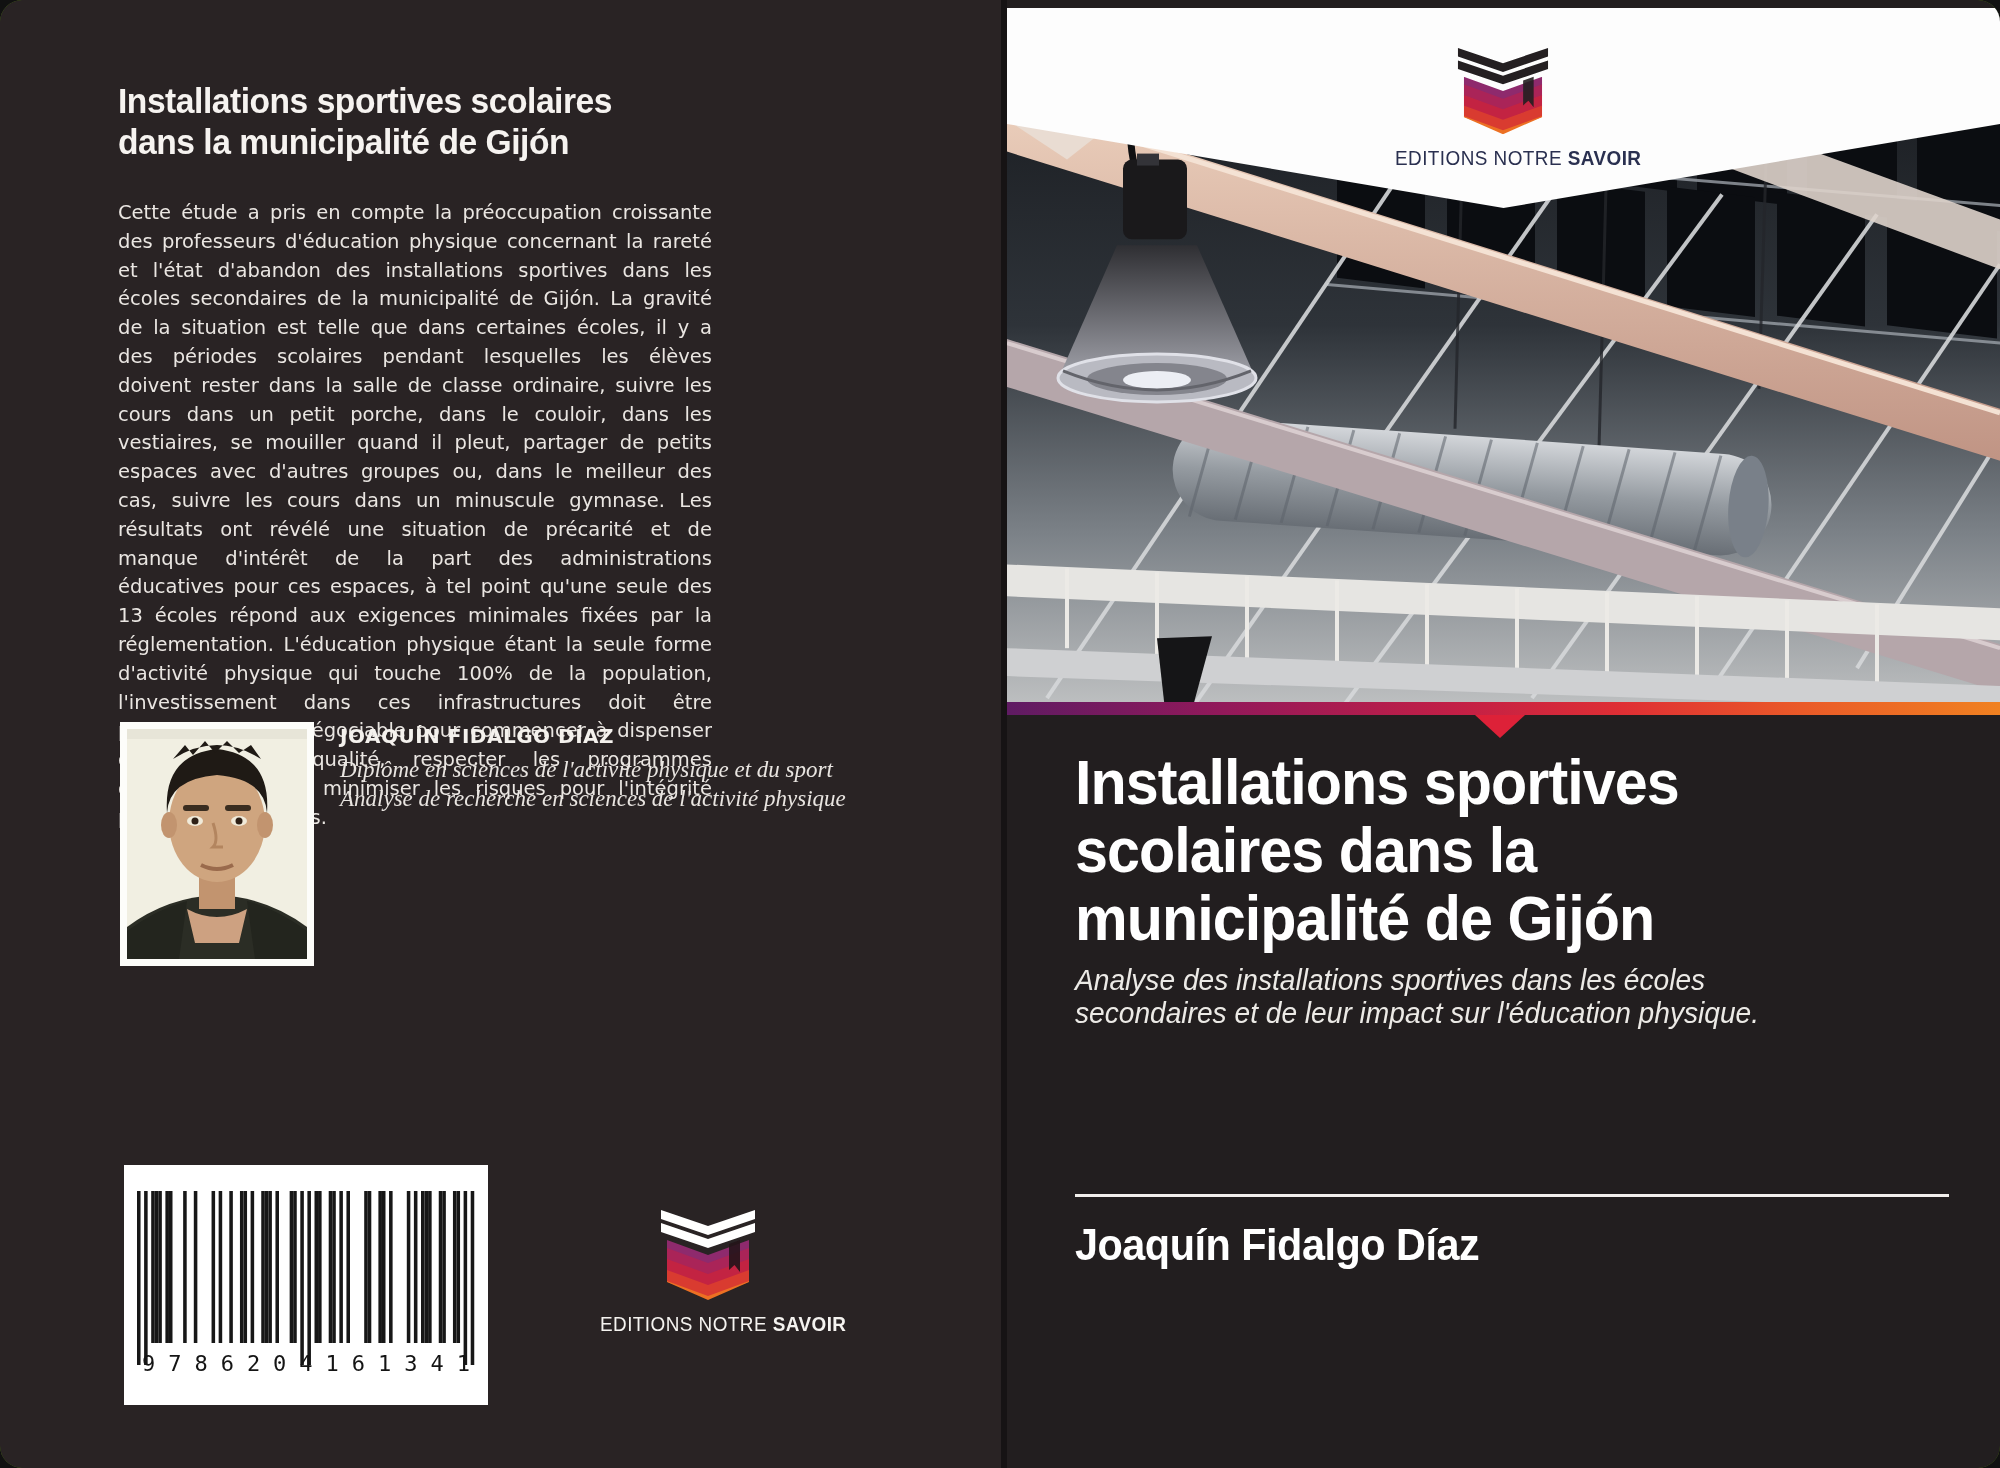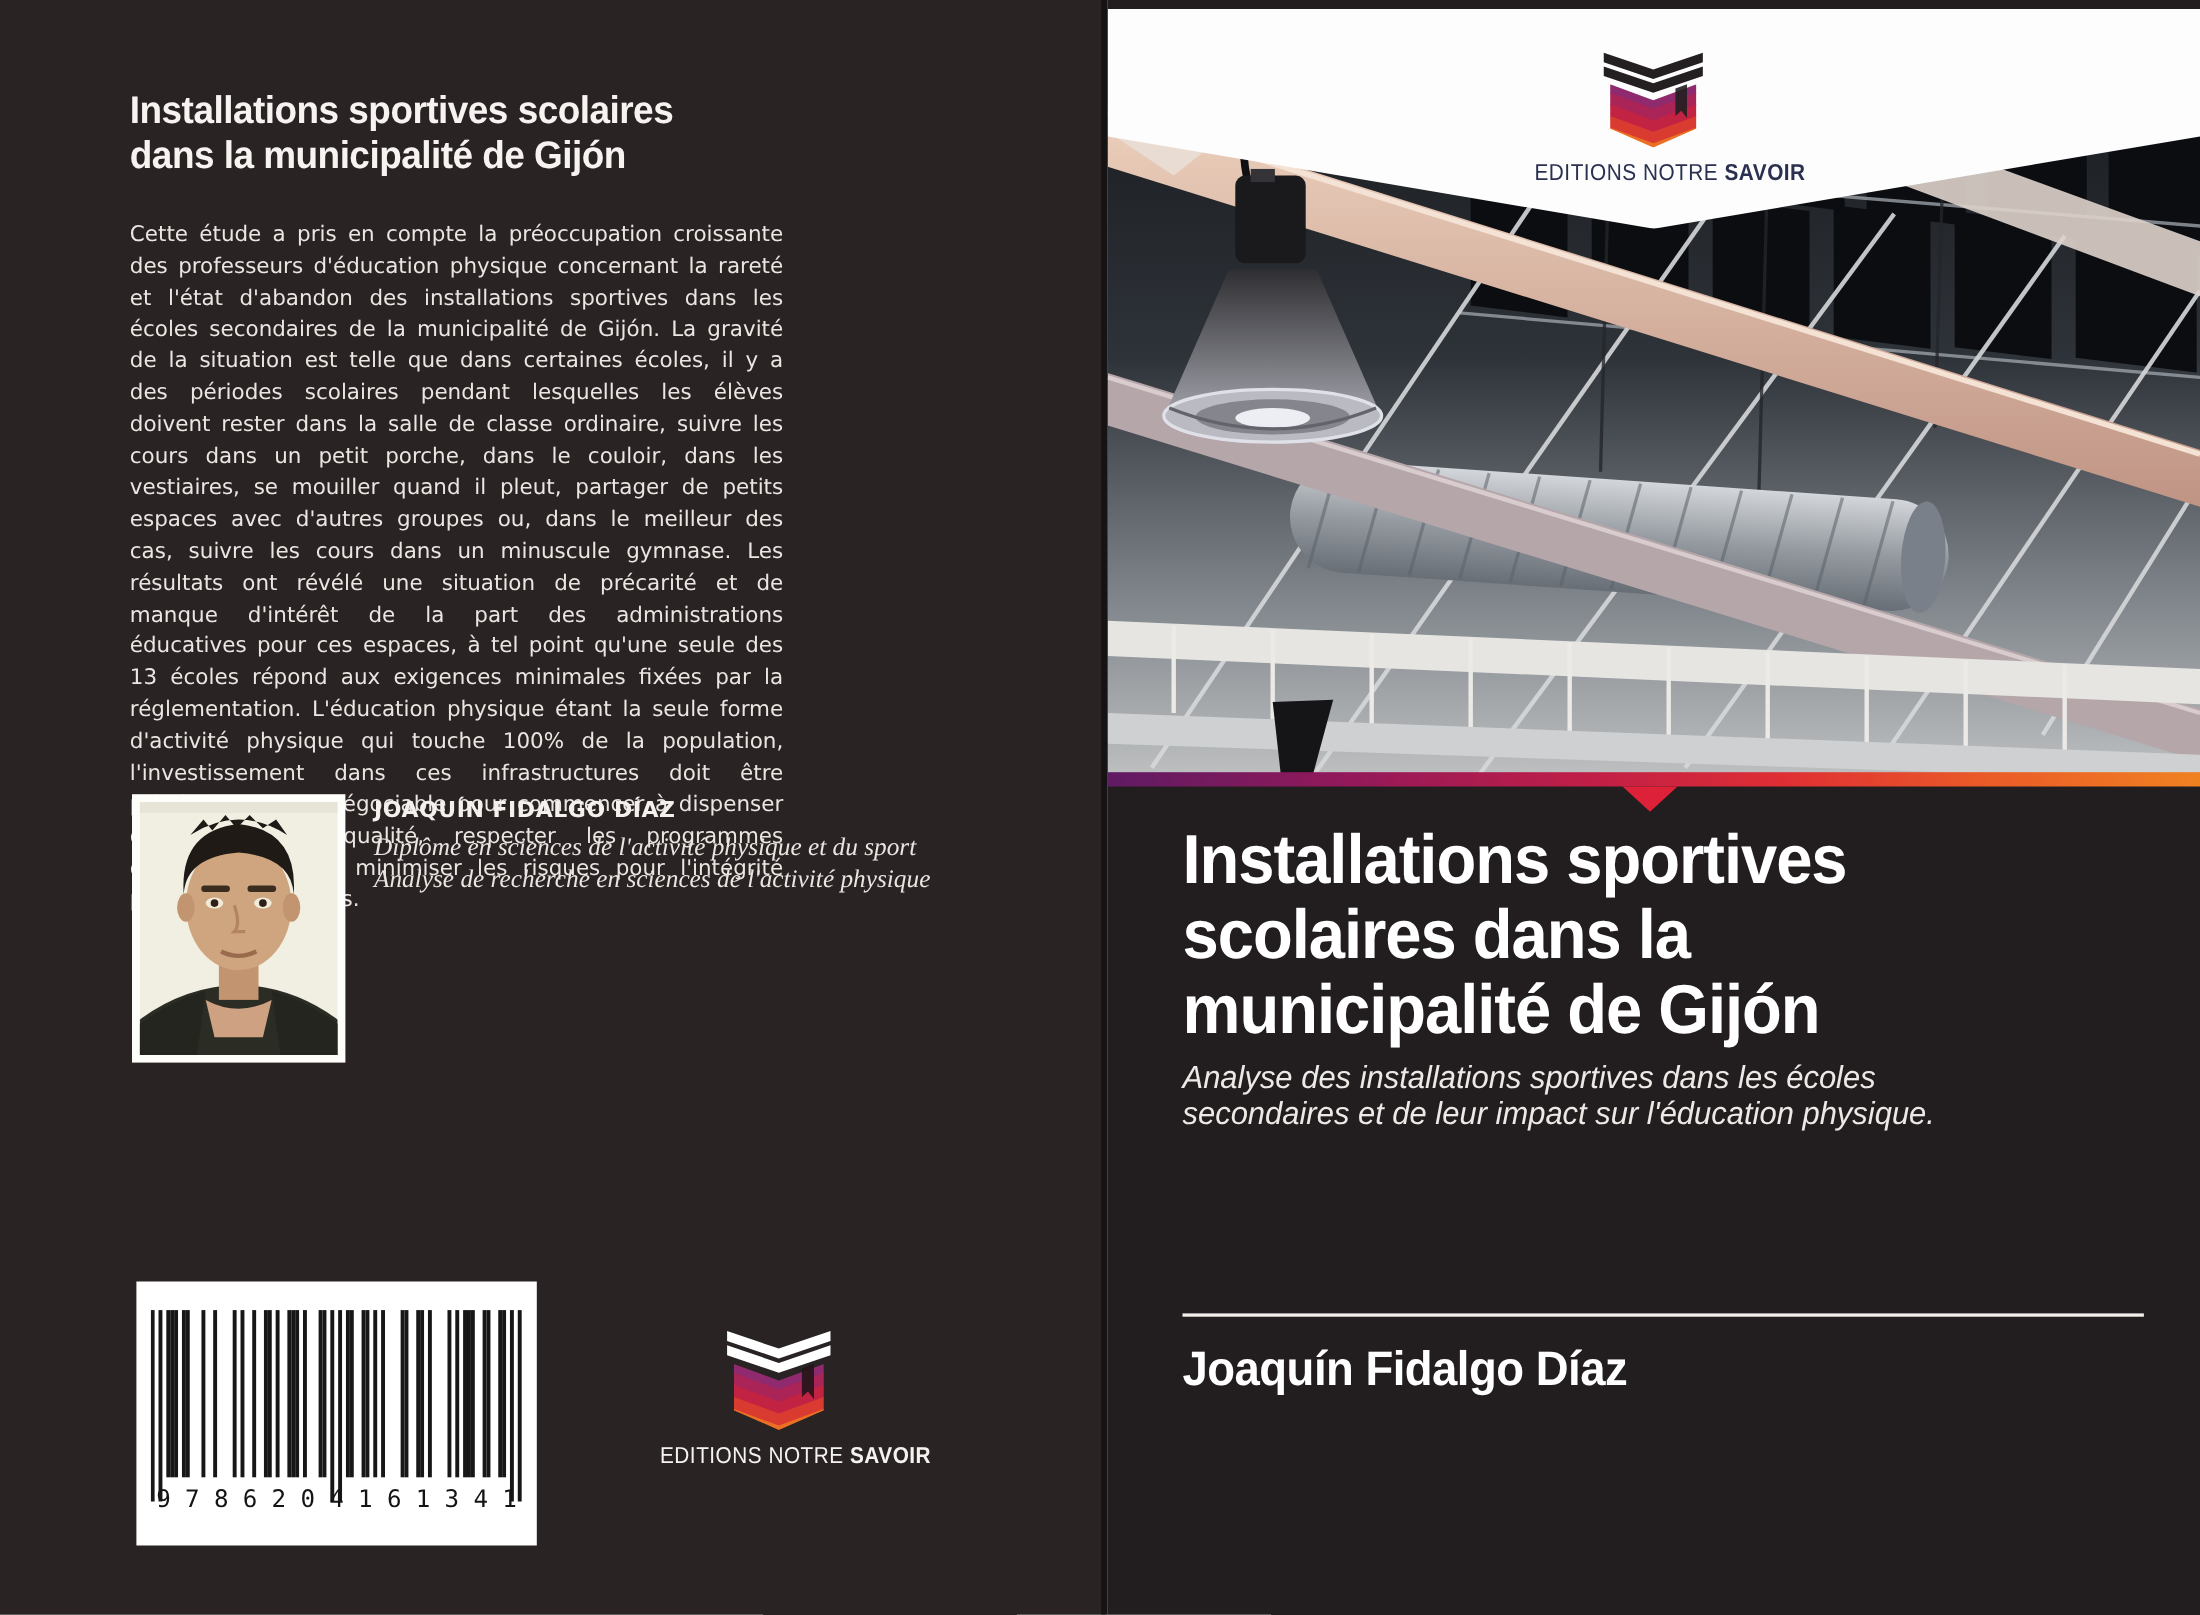--- a/index.html
+++ b/index.html
@@ -1,19 +1,19 @@
 <!DOCTYPE html>
 <html><head>
 <meta charset="utf-8">
 <style>
   * { margin:0; padding:0; box-sizing:border-box; }
   html,body { background:#111; }
   .page {
     position:relative; width:2000px; height:1468px; overflow:hidden;
-    font-family:"Liberation Sans", sans-serif; background:#e5e5e5;
+    font-family:"Liberation Sans", sans-serif; background:#4d7c0f;border-radius:22px;
   }
   
   .back-cover { position:absolute; left:0; top:0; width:1005px; height:1468px; background:#292324; }
   .back-title {
     position:absolute; left:118px; top:80px; color:#f6f3f0; font-weight:bold;
     font-size:35px; line-height:41px; letter-spacing:-.5px;
     transform:scaleX(.96); transform-origin:0 0; white-space:nowrap;
   }
   .synopsis {
     position:absolute; left:118px; top:199px; width:594px;

